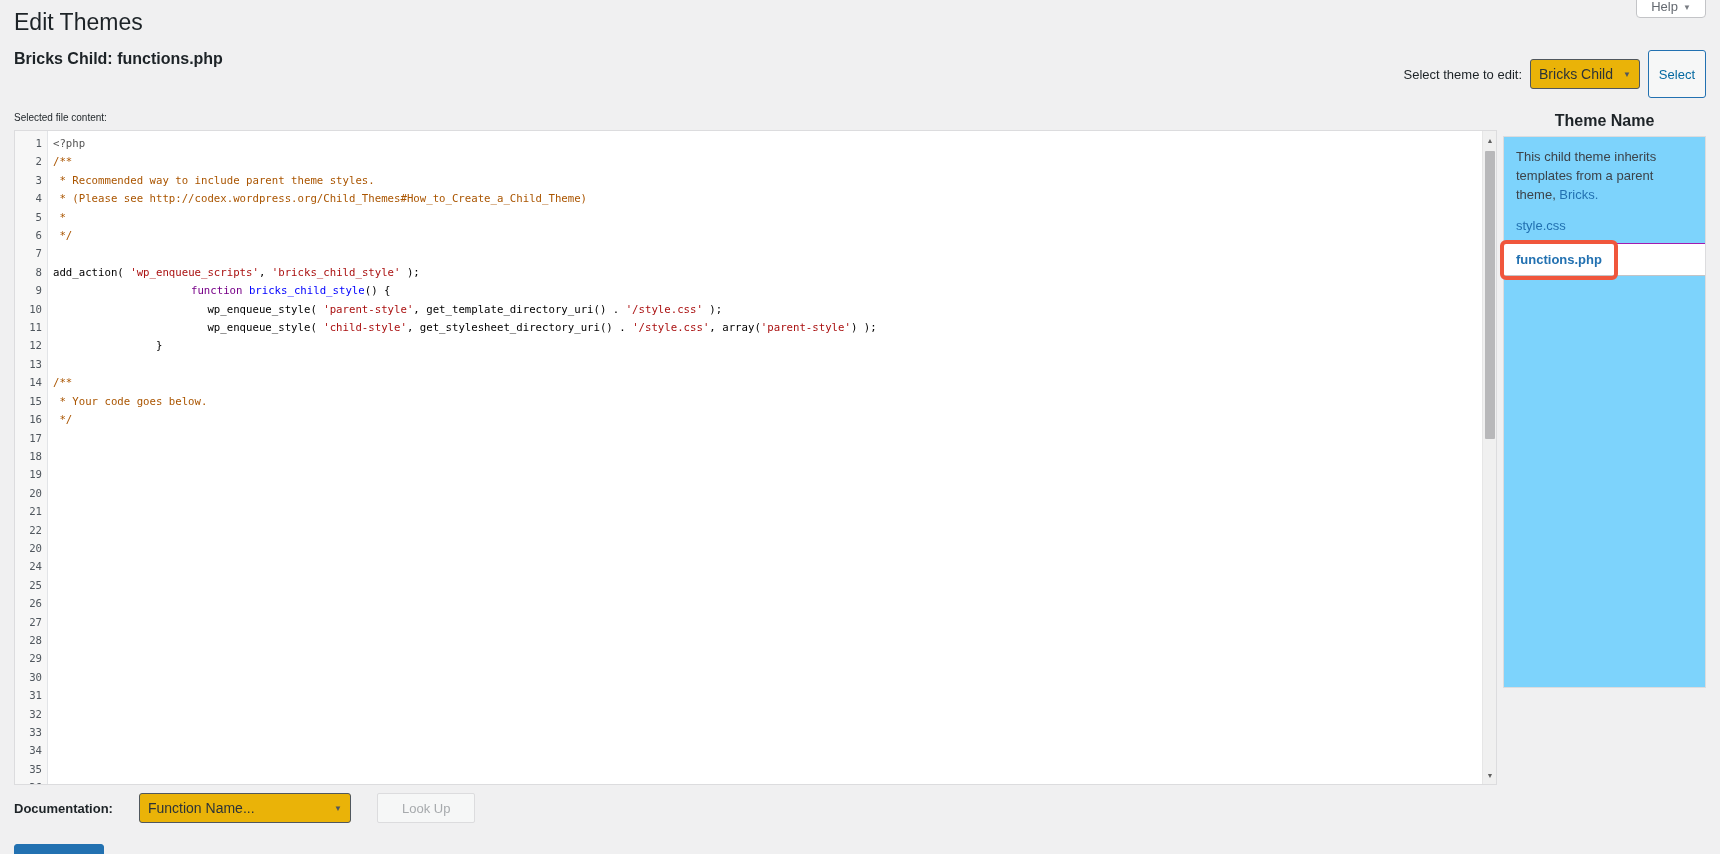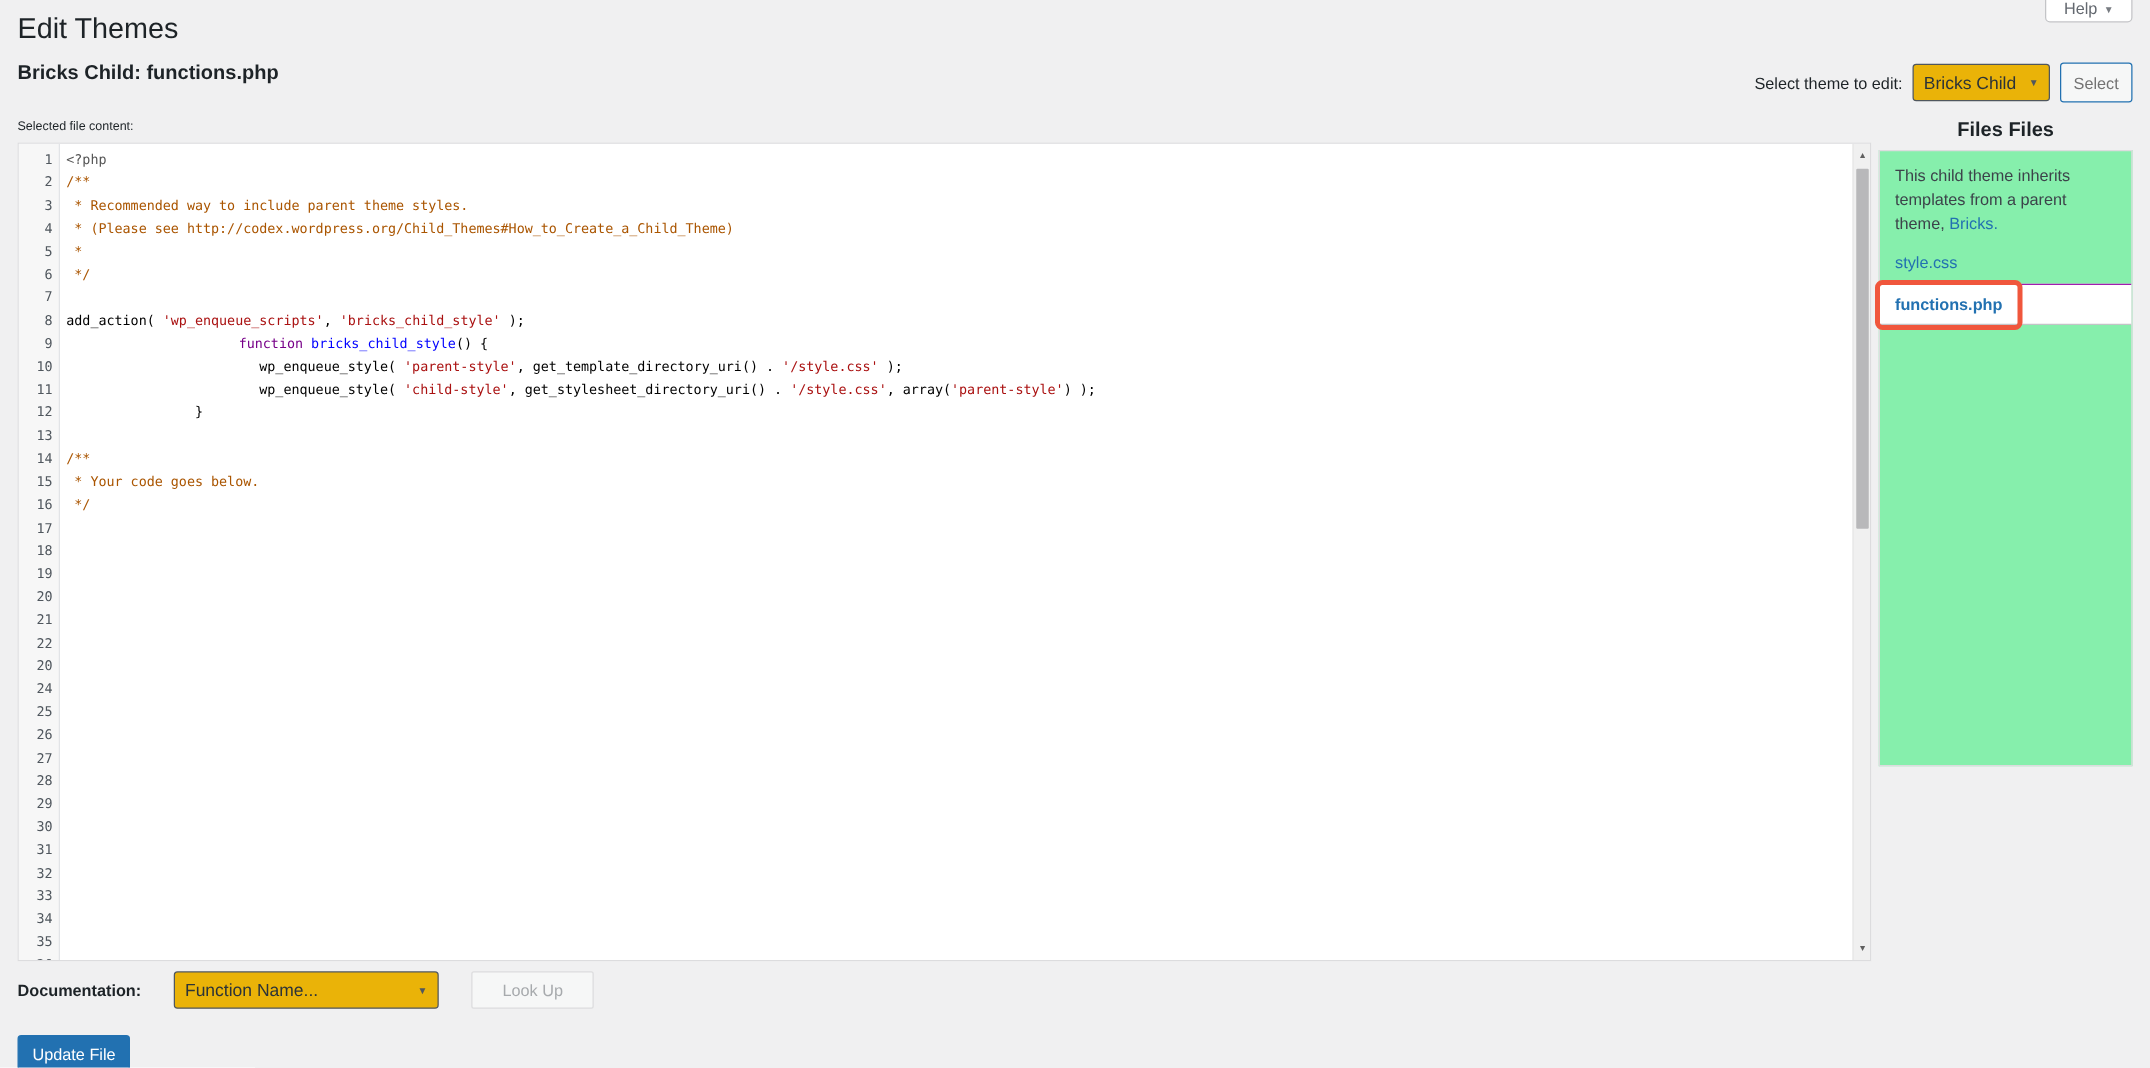--- a/index.html
+++ b/index.html
@@ -32,21 +32,21 @@
   .theme-switcher { display:flex; align-items:center; gap:8px; }
   .theme-switcher .lbl { font-size:13px; color:#1d2327; }
   .select-box {
     background:#eab308; border:1px solid #50575e; border-radius:3px;
     height:30px; display:inline-flex; align-items:center;
     padding:0 8px; font-size:14px; color:#2c3338; cursor:pointer; gap:10px;
   }
   .select-box .chev { font-size:8px; color:#50575e; }
   .btn-secondary {
     background:#f6f7f7; border:1px solid #2271b1; border-radius:3px;
-    color:#737373; font-size:13px; height:32px; padding:0 10px; cursor:pointer;
+    color:#0369a1; font-size:13px; height:48px; padding:0 10px; cursor:pointer;
   }
 
   .columns { display:flex; align-items:flex-start; gap:6px; margin-top:14px; }
   .left-col { flex:1; min-width:0; }
   .right-col { width:203px; }
 
   .content-label { font-size:10px; color:#1d2327; margin-bottom:7px; display:block; }
   .sidebar-title { font-size:16px; font-weight:700; color:#1d2327; text-align:center; margin-bottom:6px; }
 
   
@@ -88,21 +88,21 @@
   }
   .vscroll .arrow.up { top:2px; }
   .vscroll .arrow.down { bottom:2px; }
   .vscroll .thumb {
     position:absolute; left:2px; width:10px; top:20px; height:288px;
     background:#b8b8ba; border-radius:1px; cursor:grab;
   }
 
   
   .files-panel {
-    background:#86efac; border:1px solid #dcdcde; height:493px;
+    background:#7dd3fc; border:1px solid #dcdcde; height:552px;
     padding:10px 12px; font-size:13px; color:#3c434a; position:relative;
   }
   .files-panel p.desc { line-height:19px; margin-bottom:0; }
   .link { color:#2271b1; text-decoration:none; cursor:pointer; }
   .file-link { display:block; margin-top:14px; font-size:13px; }
   .current-file-row {
     position:relative; margin:10px -12px 0 -12px;
     background:#fff; border-top:1px solid #a21caf; border-bottom:1px solid #c3c4c7;
     padding:8px 12px; cursor:pointer;
   }
@@ -234,21 +234,21 @@
           </div>
         <div class="vscroll">
           <div class="arrow up">▲</div>
           <div class="thumb"></div>
           <div class="arrow down">▼</div>
         </div>
       </div>
     </div>
 
     <div class="right-col">
-      <div class="sidebar-title">Files Files</div>
+      <div class="sidebar-title">Theme Name</div>
 
       <div class="files-panel">
         <p class="desc"><span>This child theme inherits templates from a parent theme, </span><a class="link">Bricks.</a></p>
 
         <a class="link file-link">style.css</a>
 
         <div class="current-file-row">
           <span class="name">functions.php</span>
           <div class="annotation"></div>
         </div>

